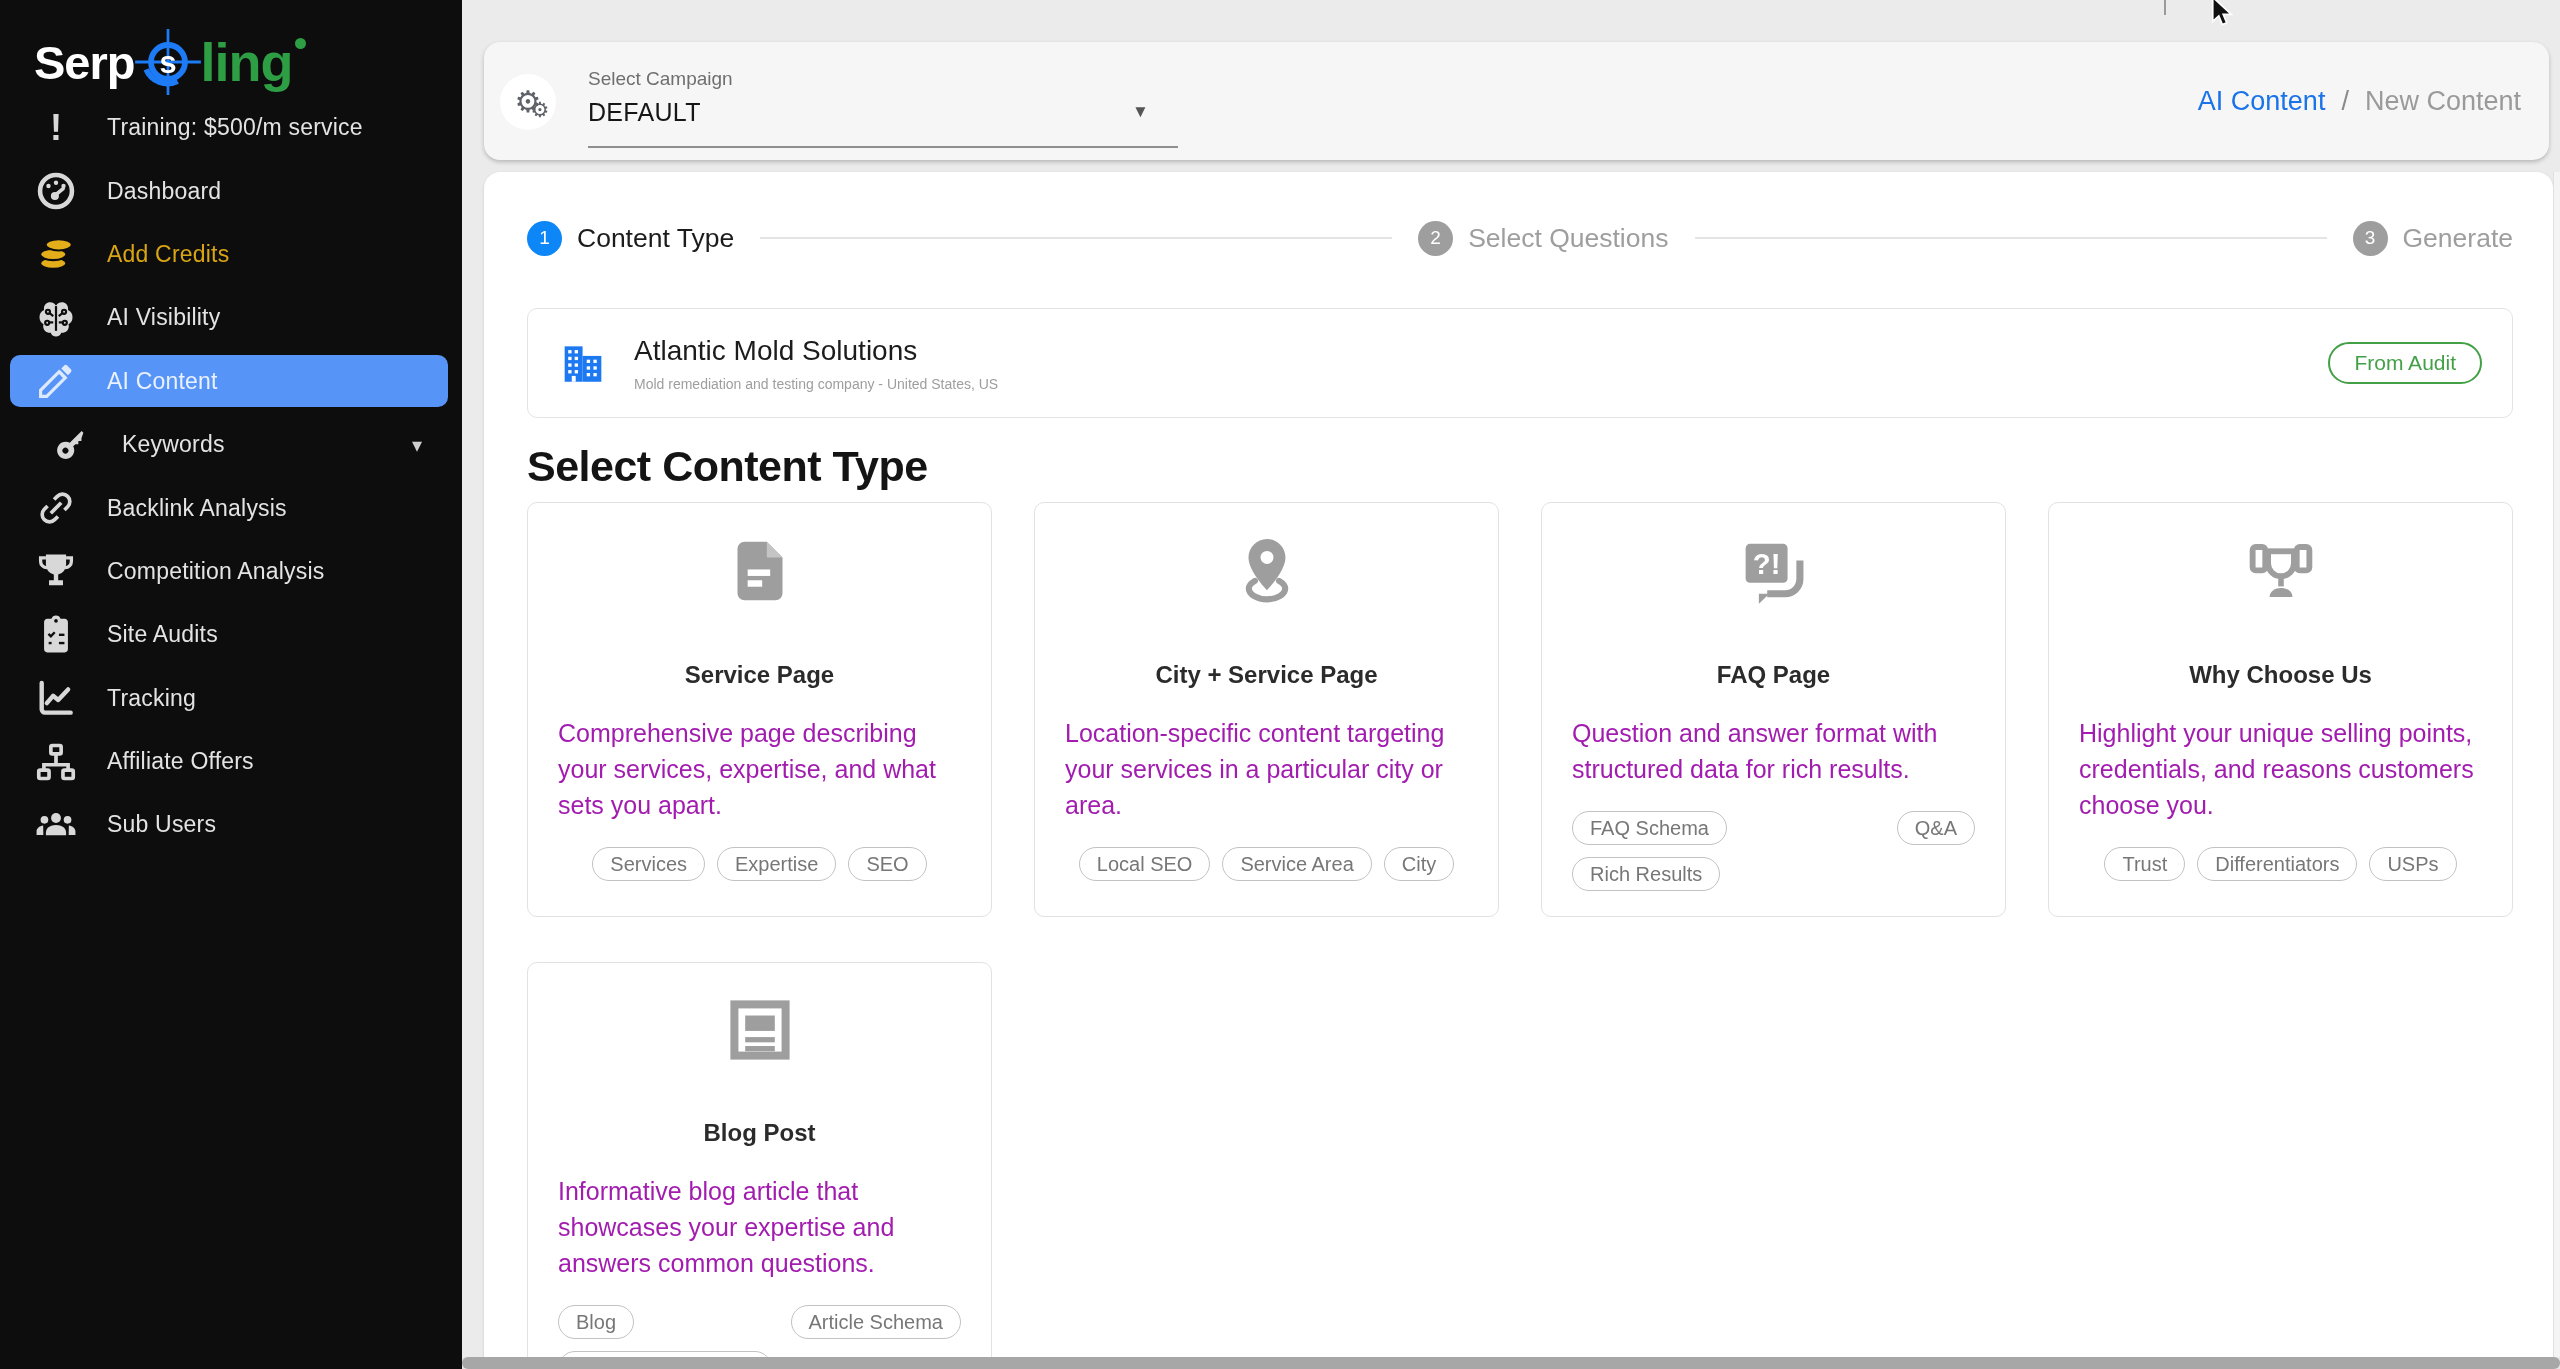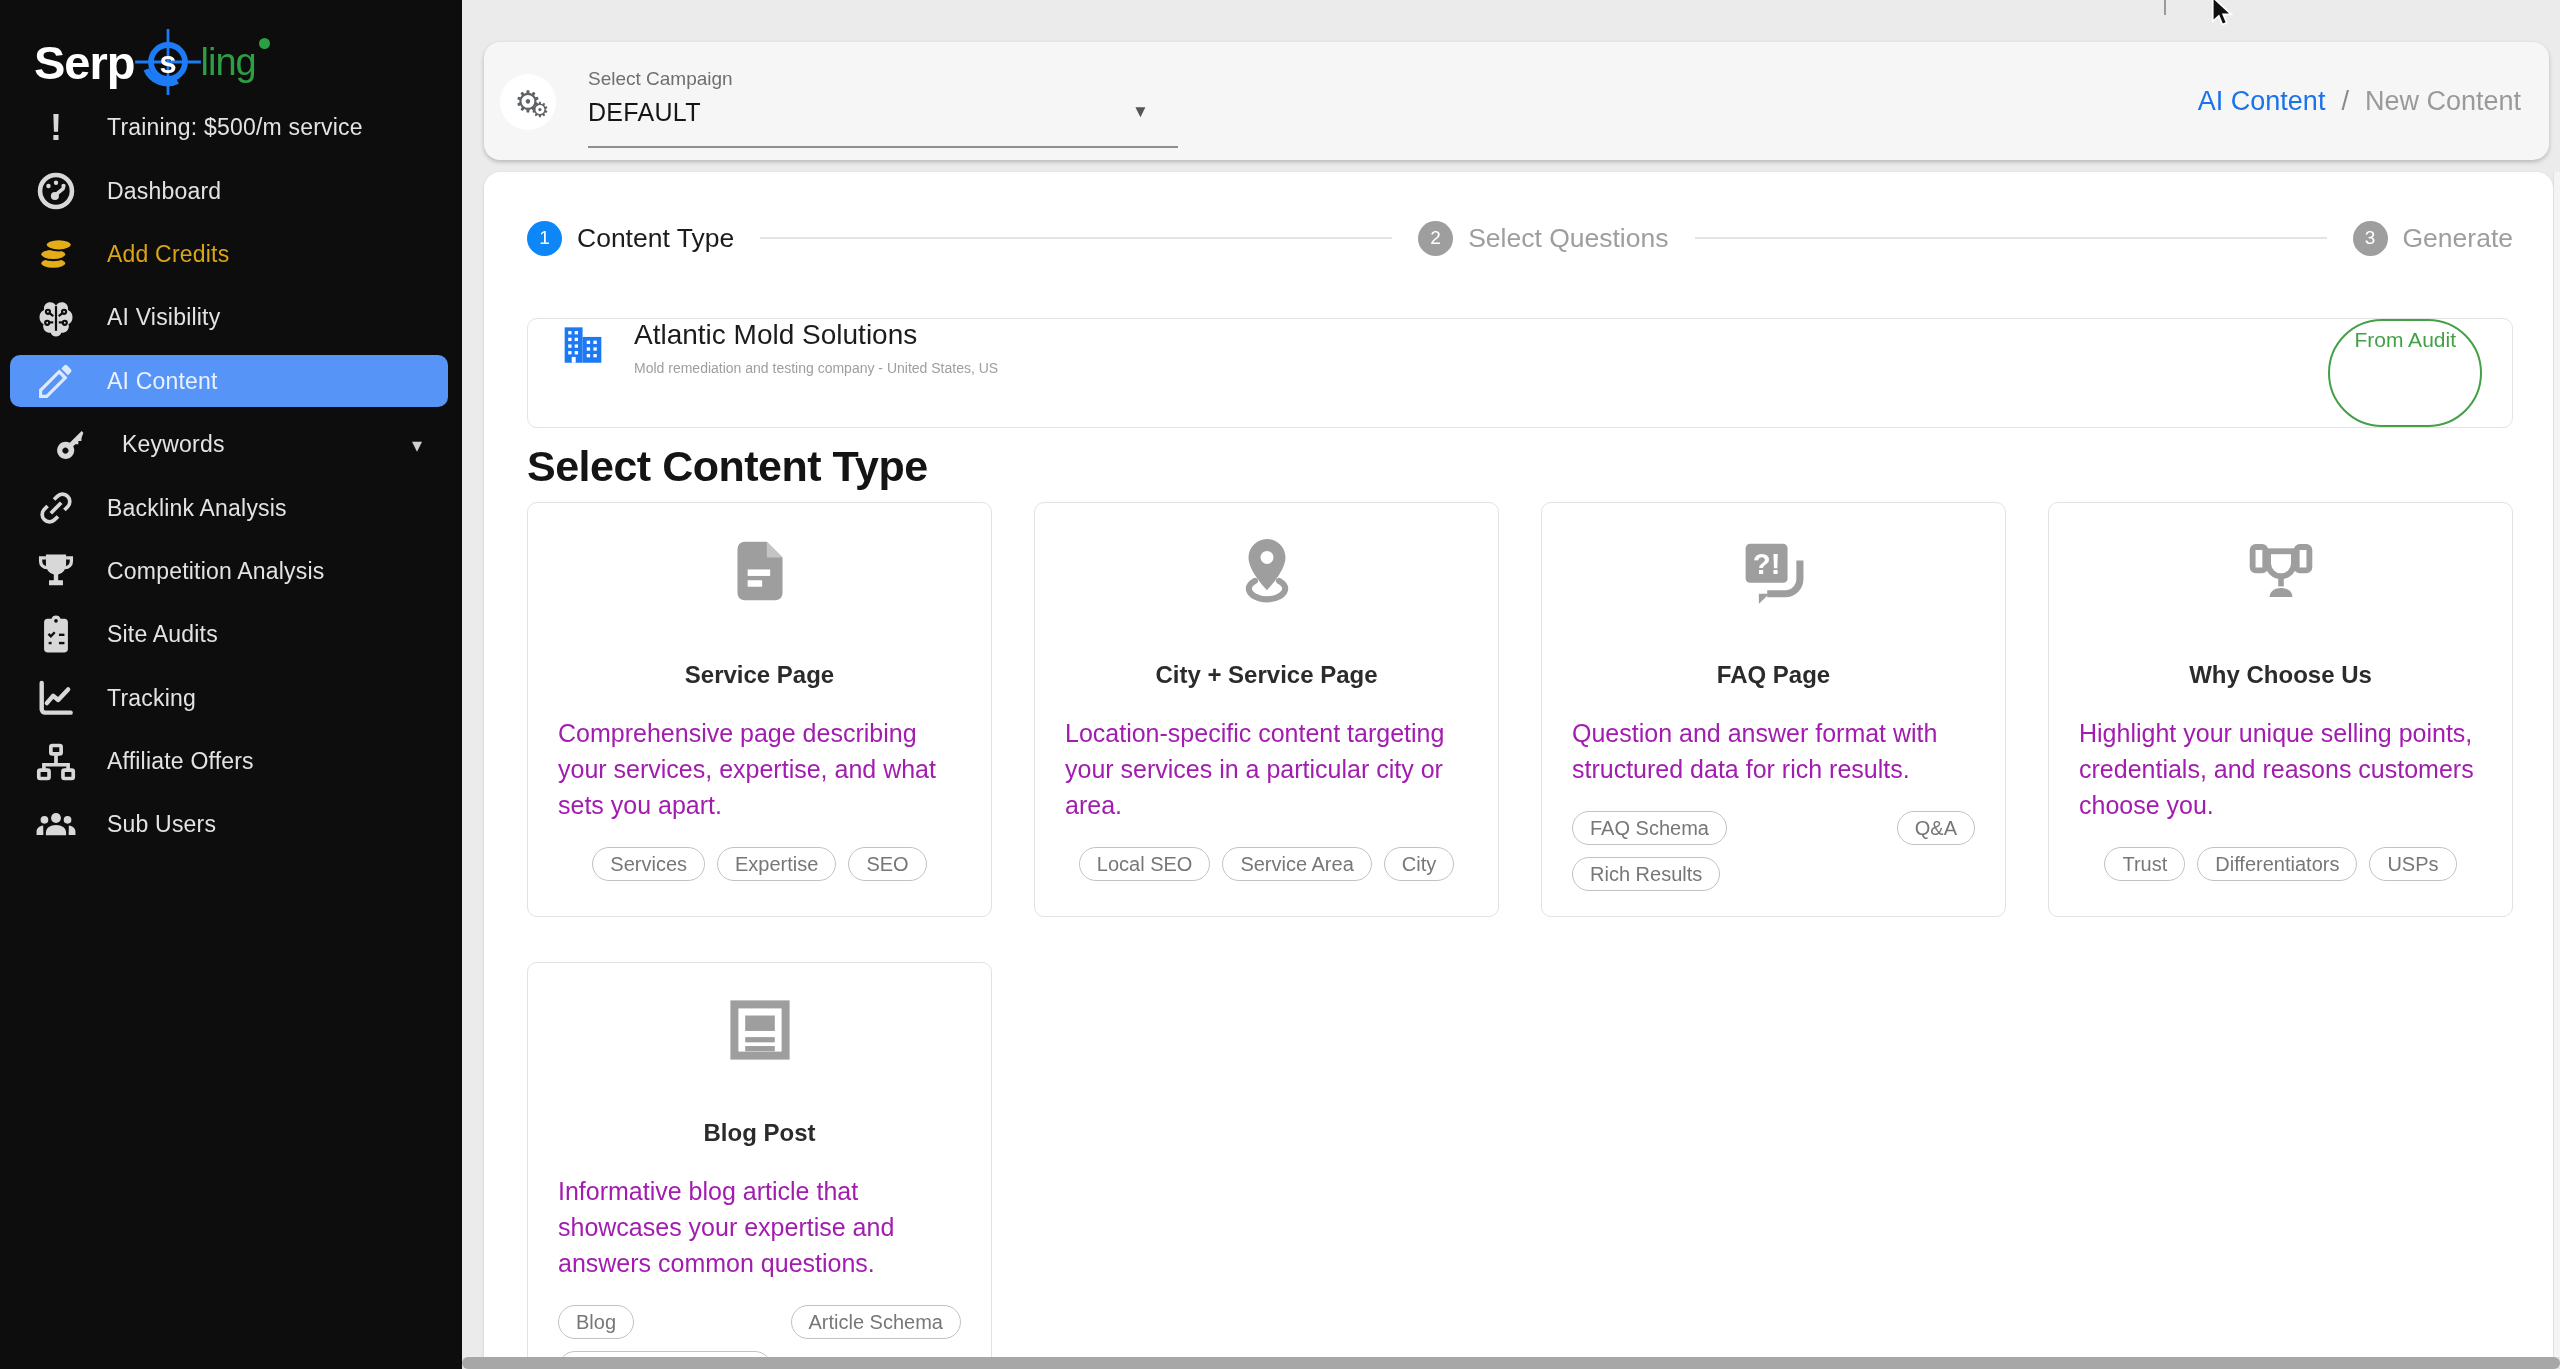--- a/index.html
+++ b/index.html
@@ -4,21 +4,21 @@
 <style>
   * { margin:0; padding:0; box-sizing:border-box; }
   html,body { width:2560px; height:1369px; overflow:hidden; background:#ebebeb;
               font-family:"Liberation Sans", sans-serif; }
   .stage { position:absolute; inset:0; width:2560px; height:1369px; }
 
   
   .sidebar { position:absolute; left:0; top:0; width:462px; height:1369px; background:#0d0d0d; z-index:3; }
   .logo { position:absolute; left:34px; top:20px; display:flex; align-items:center; height:84px; }
   .logo .t1 { color:#ffffff; font-size:47px; font-weight:bold; letter-spacing:-1px; }
-  .logo .t3 { color:#2e9e44; font-size:38px; font-weight:normal; letter-spacing:-1px; }
+  .logo .t3 { color:#2e9e44; font-size:54px; font-weight:bold; letter-spacing:-1px; }
   .logo svg { margin:0 -2px; }
   .logo .dot { width:11px; height:11px; background:#2e9e44; border-radius:50%; margin:-38px 0 0 3px; }
   .sb-list { position:absolute; left:0; top:96px; right:0; }
   .sb-item { height:63.4px; margin:0 14px 0 10px; display:flex; align-items:center; padding-left:23px; border-radius:10px; cursor:pointer; }
   .sb-item .ic { width:46px; height:46px; display:flex; align-items:center; justify-content:center; flex:0 0 46px; }
   .sb-item .lbl { margin-left:28px; font-size:23px; color:#e3e3e3; letter-spacing:.2px; white-space:nowrap; }
   .sb-item.gold .lbl { color:#d9a514; }
   .sb-item.active { background:#5794f7; height:52px; margin-top:5.7px; margin-bottom:5.7px; }
   .sb-item.active .lbl { color:#eaf1ff; }
   .sb-item.indent { padding-left:38px; position:relative; }
@@ -47,22 +47,22 @@
   .stepper { position:absolute; left:43px; right:40px; top:46px; height:40px; display:flex; align-items:center; }
   .step-circle { width:35px; height:35px; border-radius:50%; color:#ffffff; font-size:19px;
                  display:flex; align-items:center; justify-content:center; flex:0 0 35px; }
   .step-circle.on { background:#0d86f8; }
   .step-circle.off { background:#9e9e9e; }
   .step-label { margin-left:15px; font-size:26.5px; white-space:nowrap; }
   .step-label.on { color:#1c1c1c; font-weight:500; }
   .step-label.off { color:#9e9e9e; }
   .step-line { flex:1; height:2px; background:#e4e4e4; margin:0 26px; }
 
-  .bizcard { position:absolute; left:43px; top:146px; width:1986px; height:110px; border:1px solid #e3e3e3;
-             border-radius:10px; display:flex; }
+  .bizcard { position:absolute; left:43px; top:136px; width:1986px; height:110px; border:1px solid #e3e3e3;
+             border-radius:10px; display:flex; align-items:center; }
   .biz-icon { margin-left:30px; width:50px; height:50px; flex:0 0 50px; }
   .biz-text { margin-left:26px; display:flex; flex-direction:column; gap:9px; }
   .biz-name { font-size:28px; font-weight:500; color:#1c1c1c; }
   .biz-desc { font-size:14px; color:#9e9e9e; }
   .biz-spacer { flex:1; }
   .audit-chip { margin-right:30px; border:2px solid #43a047; color:#43a047; font-size:21px;
                 padding:7px 24px; border-radius:999px; white-space:nowrap; }
 
   .section-title { position:absolute; left:43px; top:270px; font-size:43px; font-weight:bold; color:#141414; letter-spacing:-.5px; }
 

